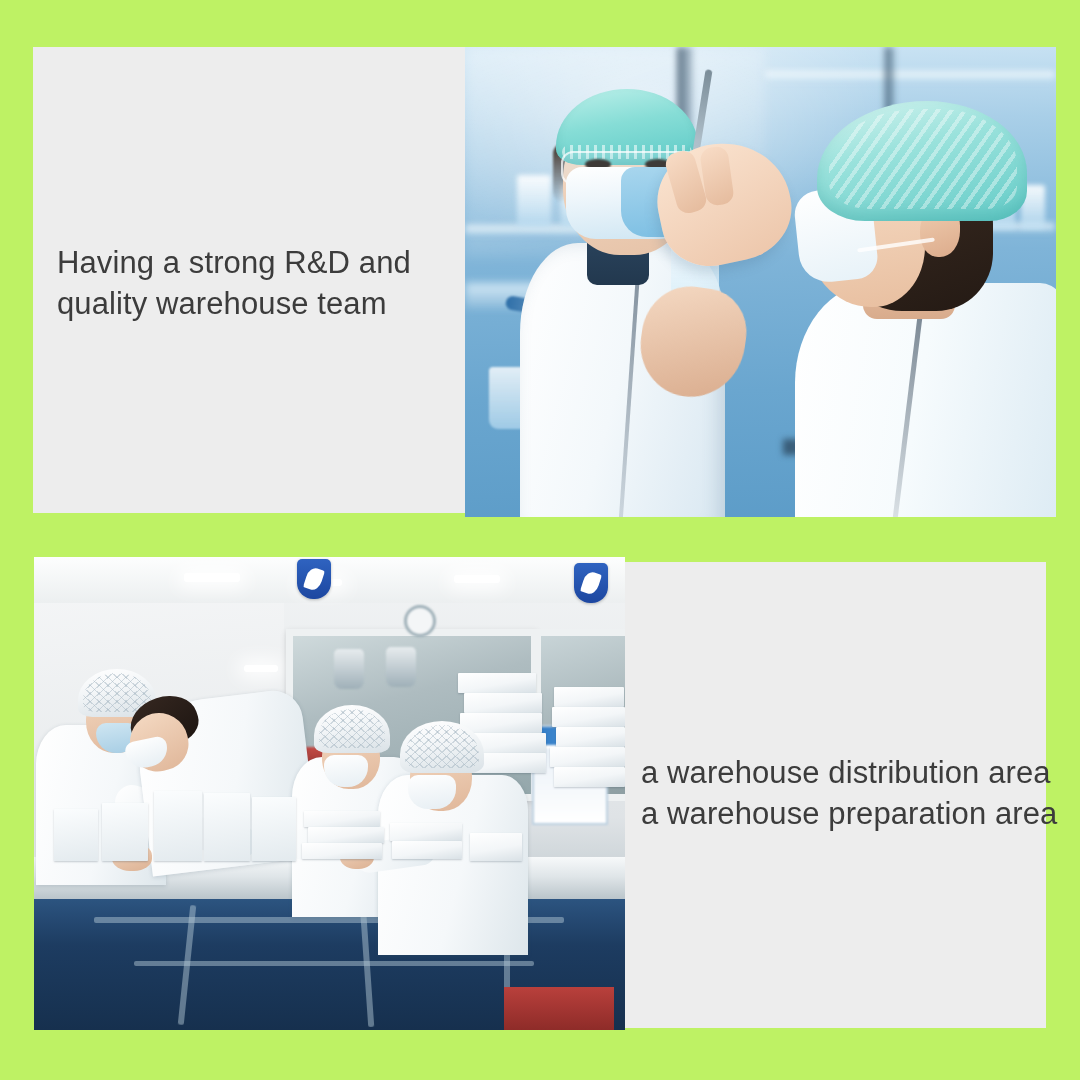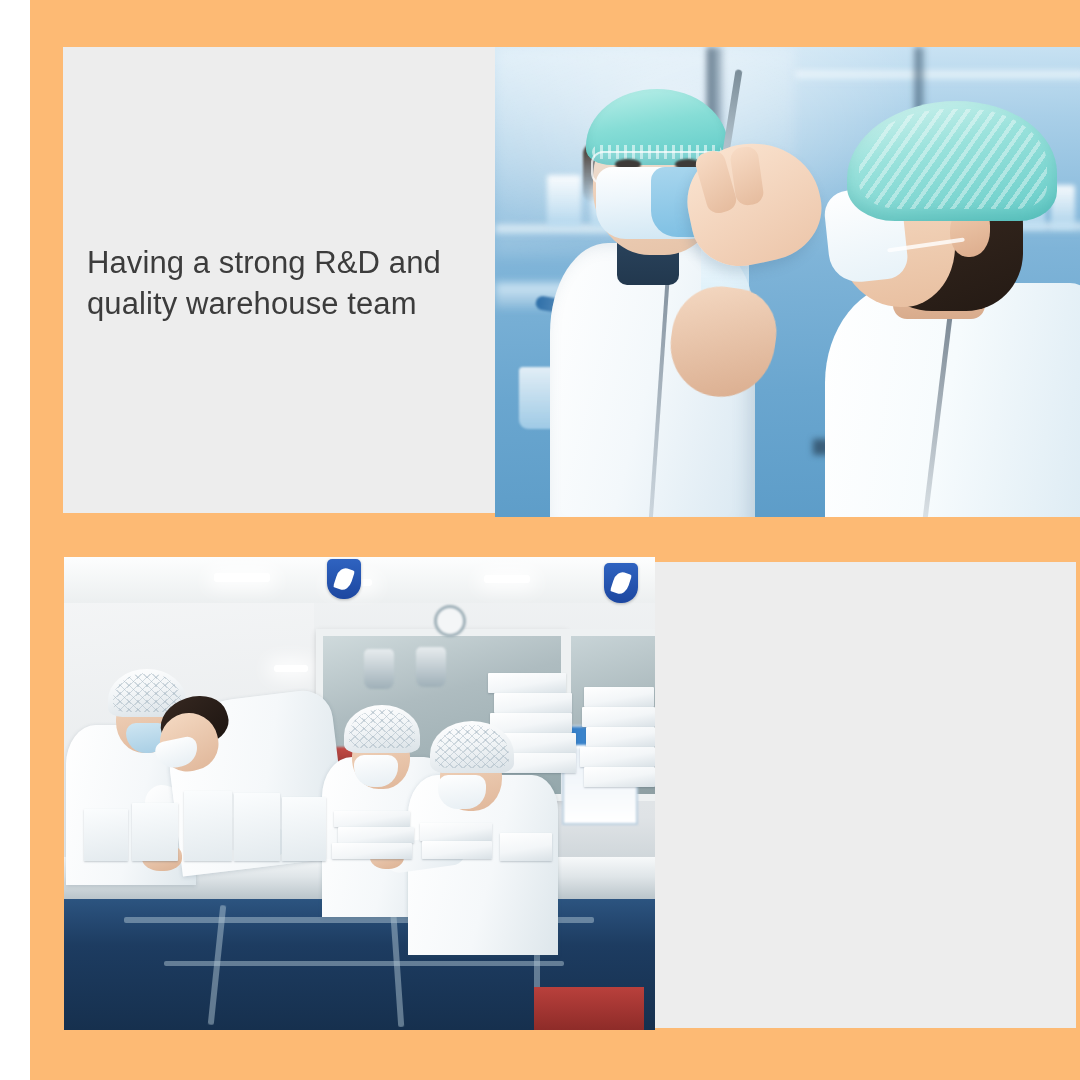--- a/index.html
+++ b/index.html
@@ -8,21 +8,21 @@
     background: #ffffff;
   }
   body {
     width: 1080px;
     height: 1080px;
     position: relative;
     overflow: hidden;
     font-family: "Liberation Sans", sans-serif;
   }
 
-  .page { position: absolute; inset: 0; background: #fdba74; margin-left: 30px; }
+  .page { position: absolute; inset: 0; background: #bef264; }
 
   
   .panel { position: absolute; background: #ededed; }
   .photo { position: absolute; overflow: hidden; background: #9fc6e0; }
 
   .caption {
     position: absolute;
     color: #3c3c3c;
     font-size: 31px;
     line-height: 41px;
@@ -525,14 +525,18 @@
     <div class="bx" style="left:270px;top:254px;width:76px;height:16px;"></div>
     <div class="bx" style="left:274px;top:270px;width:76px;height:16px;"></div>
     <div class="bx" style="left:268px;top:286px;width:80px;height:16px;"></div>
     <div class="bx" style="left:356px;top:266px;width:72px;height:18px;"></div>
     <div class="bx" style="left:358px;top:284px;width:70px;height:18px;"></div>
     <div class="bx" style="left:436px;top:276px;width:52px;height:28px;"></div>
   </div>
 
   <div id="bot-panel" class="panel"></div>
 
+  <div id="bot-caption" class="caption">
+    <span class="line">a warehouse distribution area</span>
+    <span class="line">a warehouse preparation area</span>
+  </div>
 
 </div>
 
 </body></html>

